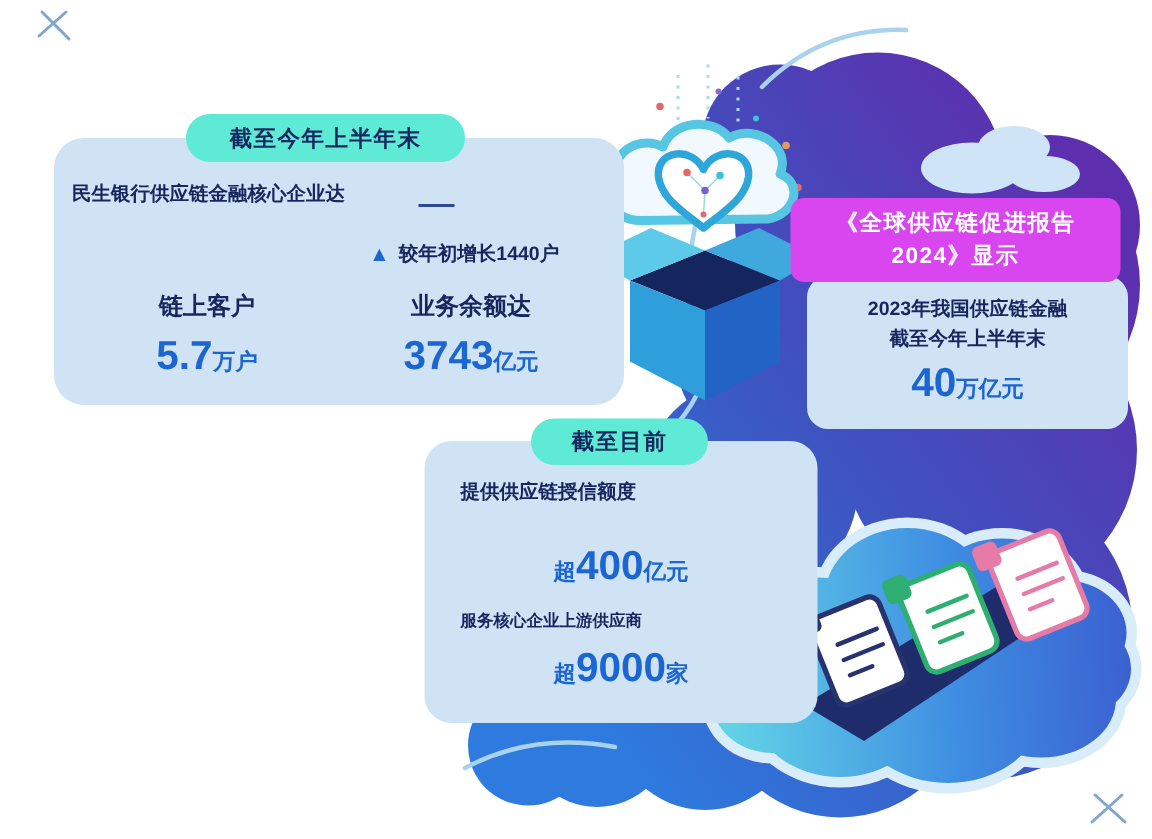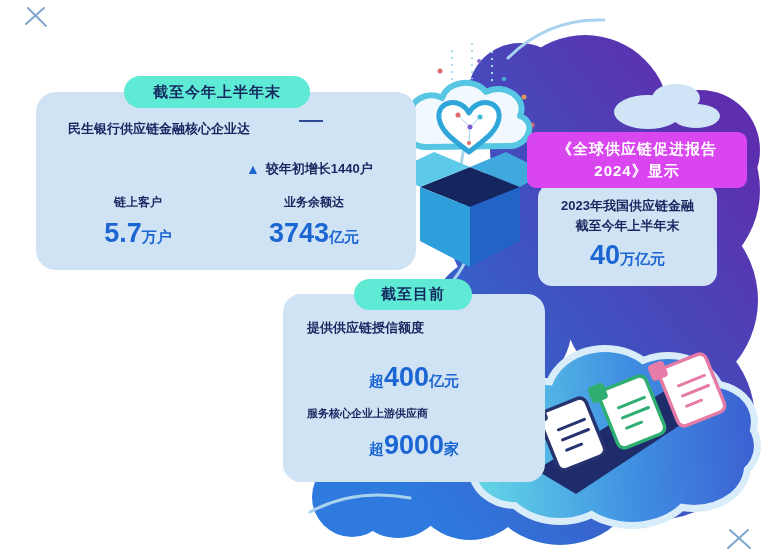--- a/index.html
+++ b/index.html
@@ -6,47 +6,47 @@
   html,body { width:768px; height:559px; }
   body {
     position:relative; background:#ffffff; overflow:hidden;
     font-family:"Liberation Sans","DejaVu Sans",sans-serif;
     color:#17265e;
   }
   svg.art { position:absolute; left:0; top:0; z-index:1; }
 
   .panel { position:absolute; background:#cfe3f4; z-index:2; }
   .panel-1 { left:36px;  top:92px;  width:380px; height:178px; border-radius:20px; }
-  .panel-2 { left:538px; top:184px; width:179px; height:102px; border-radius:14px; }
+  .panel-2 { left:538px; top:184px; width:214px; height:102px; border-radius:14px; }
   .panel-3 { left:283px; top:294px; width:262px; height:188px; border-radius:18px; }
 
   .badge {
     position:absolute; z-index:3; display:flex; flex-direction:column;
     align-items:center; justify-content:center;
     font-weight:700; letter-spacing:1px; white-space:nowrap;
   }
   .badge-blue { background:#5eead4; color:#14285f; }
   .badge-navy { background:#d946ef; color:#ffffff; }
   .badge-1 { left:124px; top:76px;  width:186px; height:32px; border-radius:17px; font-size:15px; }
   .badge-2 { left:527px; top:132px; width:220px; height:56px; border-radius:9px;  font-size:15px; line-height:1.45; }
   .badge-3 { left:354px; top:279px; width:118px; height:31px; border-radius:16px; font-size:15px; }
 
   .label-text { font-size:13px; font-weight:600; color:#17265e; }
   .value { display:inline-flex; align-items:baseline; color:#1b66d2; font-weight:700; white-space:nowrap; }
   .value .num { font-size:27px; line-height:1; }
   .value .prefix, .value .unit { font-size:15px; }
 
   
-  .p1-line1 { position:absolute; left:32px; top:28px; display:flex; align-items:flex-start;gap:40px; }
+  .p1-line1 { position:absolute; left:12px; top:28px; display:flex; align-items:flex-end;gap:40px; }
   .connector { width:24px; height:2px; background:#2c4a94; margin:0 9px; }
   .p1-growth { position:absolute; left:210px; top:68px; display:flex; align-items:center; gap:6px; }
   .tri { color:#1b66d2; font-size:14px; line-height:1; }
   .p1-stats { position:absolute; left:14px; right:14px; top:102px; display:flex; }
   .stat { width:50%; text-align:center; }
-  .stat .slabel { font-size:12px; font-weight:600; margin-bottom:9px; }
+  .stat .slabel { font-size:16px; font-weight:600; margin-bottom:9px; }
 
   
   .p2-body { position:absolute; left:0; right:0; top:12px; text-align:center;
              font-size:13px; font-weight:600; line-height:1.55; }
   .p2-value { position:absolute; left:0; right:0; top:58px; display:flex; justify-content:center; }
 
   
   .p3-line1 { position:absolute; left:24px; top:24px; font-size:13px; font-weight:600; line-height:1.6; }
   .p3-value1 { position:absolute; left:0; right:0; top:70px;  display:flex; justify-content:center; }
   .p3-line2 { position:absolute; left:24px; top:112px; font-size:11px; font-weight:600; }

